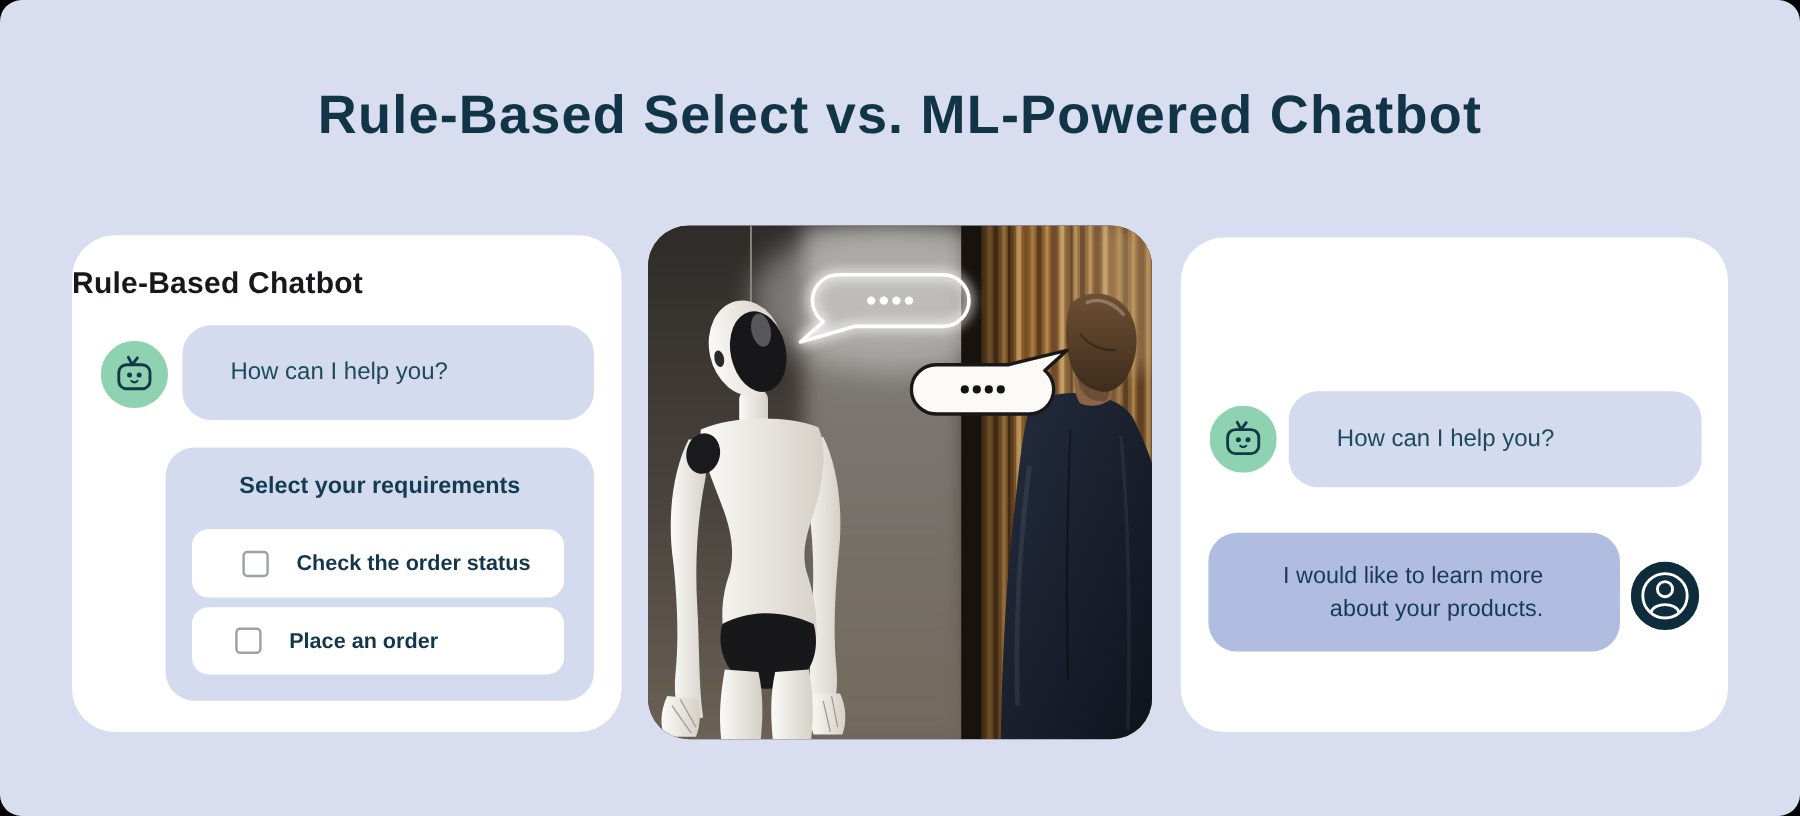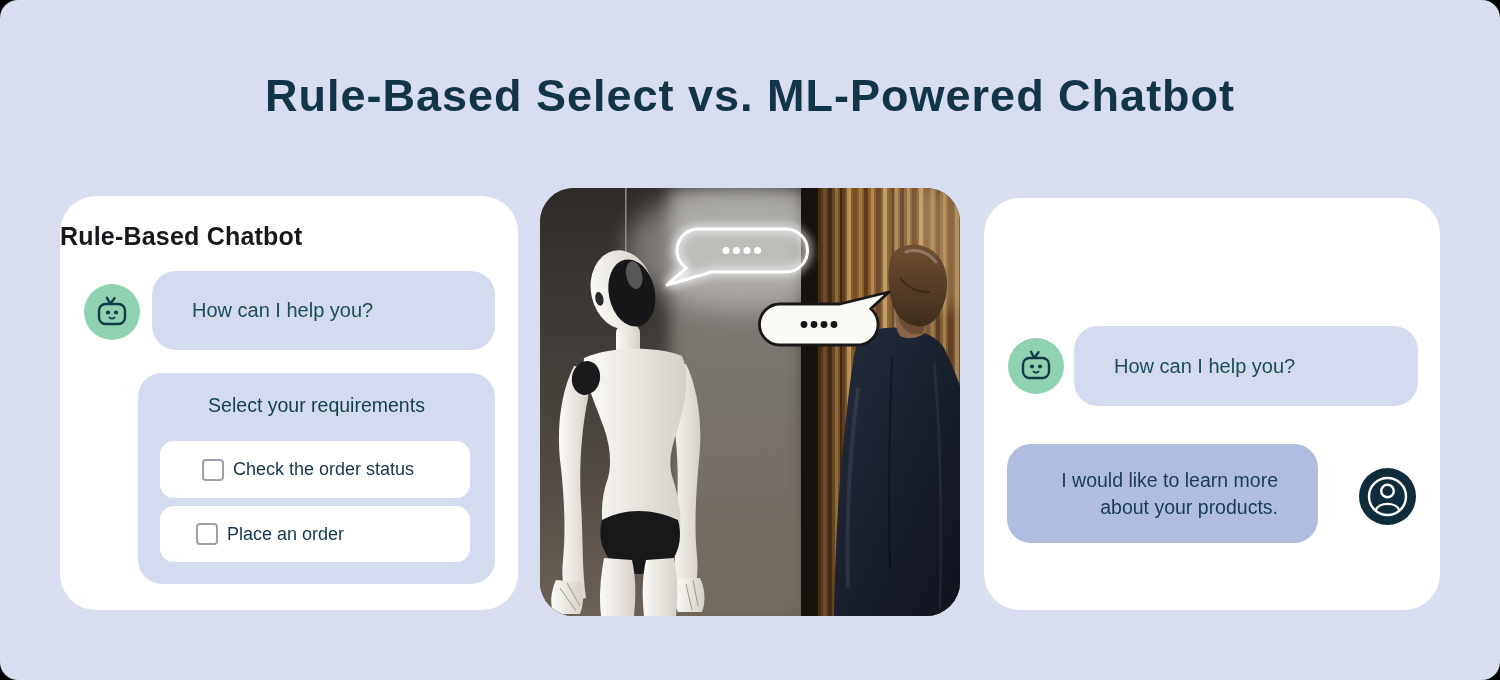--- a/index.html
+++ b/index.html
@@ -30,43 +30,43 @@
 
   .bubble{
     position:absolute;box-sizing:border-box;border-radius:24px;background:#d5dbee;
     display:flex;align-items:center;font-size:20px;color:#1d4a5e;
   }
   .bubble-left-bot{left:92px;top:75px;width:343px;height:79px;padding-left:40px;}
   .avatar-left-bot{left:24px;top:88px;}
 
   .select-panel{
     position:absolute;left:78px;top:177px;width:357px;height:211px;
-    border-radius:24px;background:#d5dbee;
+    border-radius:24px;background:#d5dbee;font-weight:bold;
   }
   .select-title{
     position:absolute;top:21px;left:0;width:100%;text-align:center;
     font-size:19.5px;color:#113c52;
   }
   .option{
     position:absolute;left:22px;width:310px;background:#fff;border-radius:14px;
-    display:flex;align-items:center;gap:9px;box-sizing:border-box;padding-left:42px;
+    display:flex;align-items:center;gap:23px;box-sizing:border-box;padding-left:42px;
     font-size:18px;color:#14364d;cursor:pointer;
   }
   .option-1{top:68px;height:57px;}
   .option-2{top:133px;height:56px;padding-left:36px;}
   .checkbox{
     width:18px;height:18px;flex:none;background:#fff;
     border:2px solid #9aa1ab;border-radius:4px;
   }
 
   .avatar-right-bot{left:24px;top:140px;}
   .bubble-right-bot{left:90px;top:128px;width:344px;height:80px;padding-left:40px;}
   .bubble-user{
-    left:23px;top:246px;width:311px;height:99px;background:#b1bce1;
-    justify-content:flex-end;padding-right:40px;text-align:right;
+    left:23px;top:246px;width:343px;height:99px;background:#b1bce1;
+    justify-content:flex-end;padding-right:64px;text-align:right;
     font-size:19.5px;line-height:27px;color:#17395a;
   }
   .bubble-user span{max-width:252px;display:inline-block;}
   .avatar-user{left:375px;top:270px;width:57px;height:57px;}
 
   .center-photo{
     position:absolute;left:540px;top:188px;width:420px;height:428px;margin:0;
     border-radius:34px;overflow:hidden;background:#3a3631;
   }
   .center-photo svg{display:block;width:420px;height:428px;}

